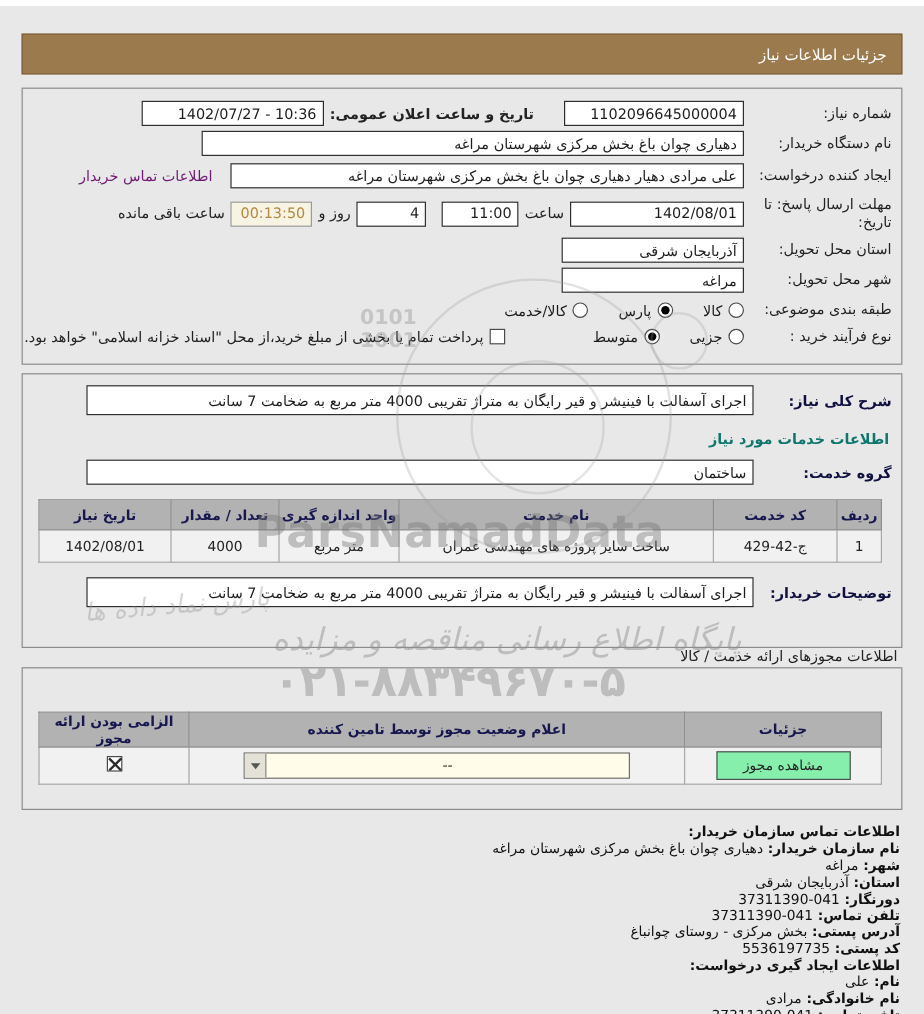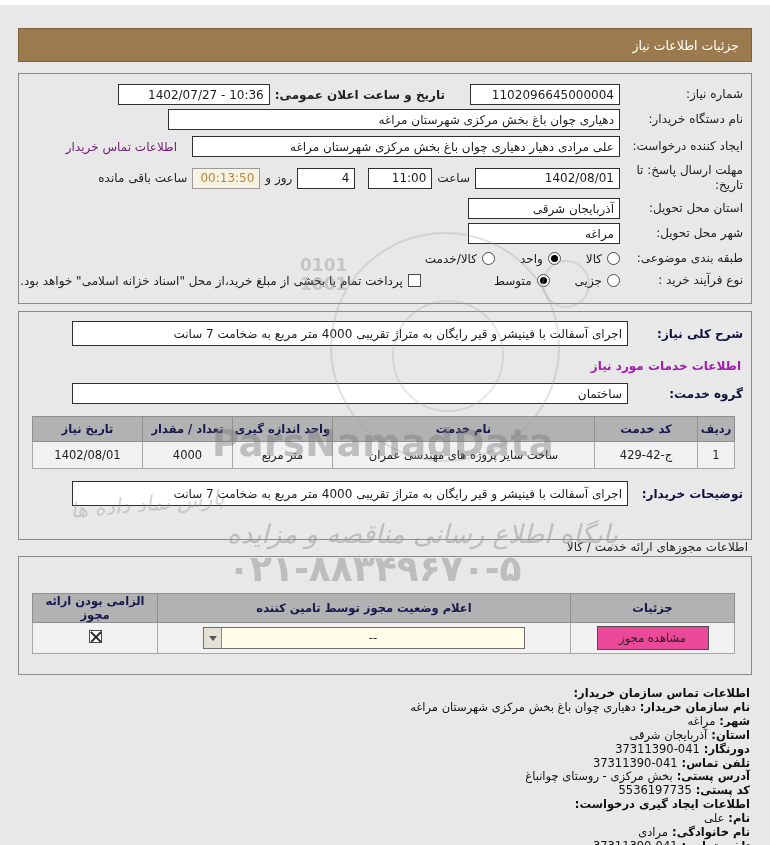--- a/index.html
+++ b/index.html
@@ -38,37 +38,37 @@
   .link { color:#701a75; cursor:pointer; }
 
   .radio { width:13px; height:13px; border:1px solid #4a4a4a; border-radius:50%; background:#fff; flex:none; display:inline-block; position:relative; }
   .radio.on::after { content:""; position:absolute; inset:2px; background:#000; border-radius:50%; }
   .opt { display:flex; align-items:center; gap:5px; margin-left:20px; }
 
   .chk { width:13px; height:13px; border:1px solid #4a4a4a; background:#fff; flex:none; position:relative; }
   .chk.x::before,.chk.x::after { content:""; position:absolute; left:-1px; top:5px; width:14px; height:1.6px; background:#2a2a2a; }
   .chk.x::before { transform:rotate(45deg); } .chk.x::after { transform:rotate(-45deg); }
 
-  .sechdr { font-weight:bold; color:#a21caf; margin:13px 10px 0; }
+  .sechdr { font-weight:bold; color:#0f766e; margin:13px 10px 0; }
 
   table { border-collapse:collapse; }
   .t1 { margin:12px 16px 0; width:702px; table-layout:fixed; }
   .t1 th { background:#b2b2b2; border:1px solid #8f8f8f; font-weight:bold; color:#17174f; height:25px; font-size:11.5px; }
   .t1 td { background:#f1f1f1; border:1px solid #a8a8a8; height:27px; text-align:center; font-size:11.5px; color:#222; }
 
   .t2 { margin:36px 16px 0; width:702px; table-layout:fixed; }
   .t2 th { background:#b2b2b2; border:1px solid #8f8f8f; font-weight:bold; color:#17174f; height:25px; font-size:11.5px; }
   .t2 td { background:#f1f1f1; border:1px solid #a8a8a8; height:31px; text-align:center; vertical-align:middle; }
 
   .combo { width:322px; height:22px; background:#fffdea; border:1px solid #6f6f6f; display:flex; align-items:center; margin:0 auto; }
   .combo .val { flex:1; text-align:center; color:#333; }
   .dbtn { width:18px; height:100%; background:#e4e1d6; border-right:1px solid #8a8a8a; display:flex; align-items:center; justify-content:center; flex:none; }
   .tri { width:0; height:0; border-left:4px solid transparent; border-right:4px solid transparent; border-top:5px solid #555; }
 
-  .btn { background:#ec4899; border:1px solid #4f4f4f; height:24px; width:112px; display:inline-flex; align-items:center; justify-content:center; font-size:11.5px; color:#222; cursor:pointer; }
+  .btn { background:#86efac; border:1px solid #4f4f4f; height:24px; width:112px; display:inline-flex; align-items:center; justify-content:center; font-size:11.5px; color:#222; cursor:pointer; }
 
   .lic-label { position:absolute; top:540px; right:22px; color:#222; }
 
   .contact { position:absolute; top:687px; right:20px; left:20px; line-height:13.9px; font-size:11.5px; color:#111; }
   .contact b { margin-left:4px; }
 
   
   .wm { position:absolute; pointer-events:none; z-index:9; }
   .wm-brand { left:212px; top:422px; font-size:37px; font-weight:bold; color:rgba(120,120,120,.42); letter-spacing:.5px; direction:ltr; }
   .wm-line  { right:152px; top:519px; font-size:26px; color:rgba(145,145,145,.5); letter-spacing:1px;font-style:italic; }
@@ -149,21 +149,21 @@
   </div>
 
   <div class="frow" style="margin-top:7px;">
     <span class="lbl w1">طبقه بندی موضوعی:</span>
     <span class="opt">
       <span class="radio"></span>
       <span>کالا</span>
     </span>
     <span class="opt">
       <span class="radio on"></span>
-      <span>واحد</span>
+      <span>پارس</span>
     </span>
     <span class="opt">
       <span class="radio"></span>
       <span>کالا/خدمت</span>
     </span>
   </div>
 
   <div class="frow" style="margin-top:7px;">
     <span class="lbl w1">نوع فرآیند خرید :</span>
     <span class="opt">

